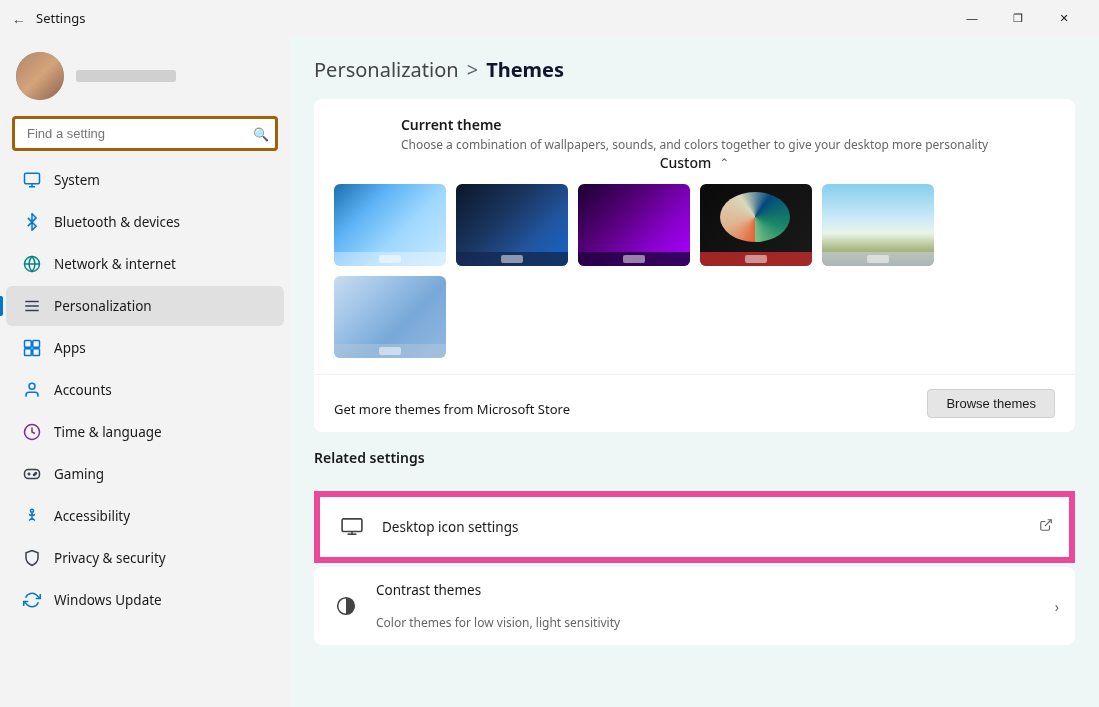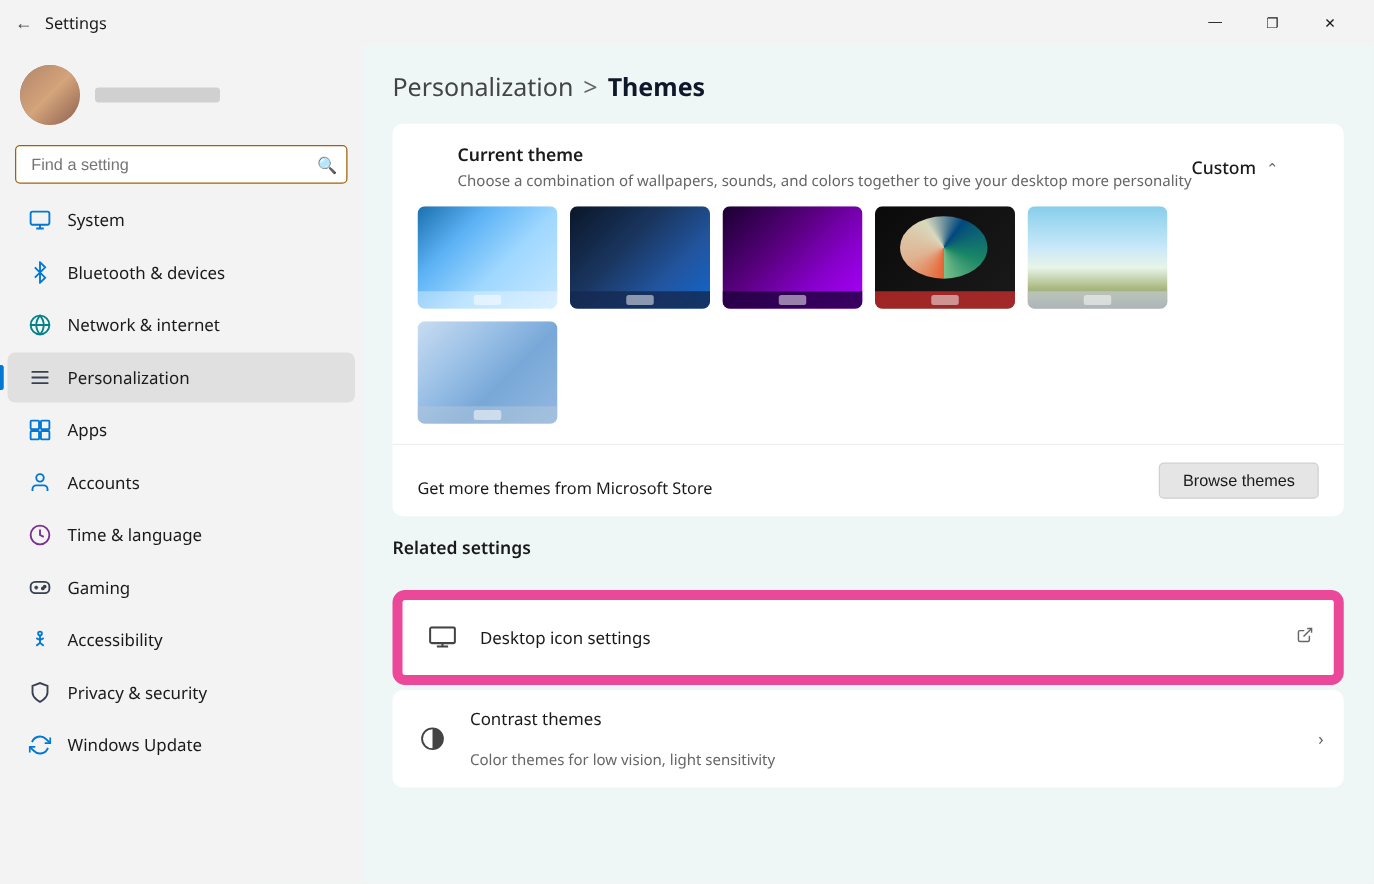--- a/index.html
+++ b/index.html
@@ -88,21 +88,21 @@
       width: 100px;
       border-radius: 3px;
     }
     .search-box {
       margin: 4px 12px 8px 12px;
       position: relative;
     }
     .search-input {
       width: 100%;
       padding: 7px 32px 7px 12px;
-      border: 1px solid #a16207;
+      border: 3px solid #a16207;
       border-radius: 4px;
       background: white;
       font-size: 13px;
       color: #6d28d9;
       outline: none;
     }
     .search-icon-wrap {
       position: absolute;
       right: 8px;
       top: 50%;
@@ -171,20 +171,21 @@
       background: white;
       border-radius: 8px;
       margin-bottom: 16px;
       overflow: hidden;
     }
     .current-theme-header {
       display: flex;
       align-items: center;
       justify-content: center;
       padding: 16px 20px 12px 20px;
+      flex-direction: column;
     }
     .current-theme-title {
       font-size: 14px;
       font-weight: 600;
       color: #1a1a1a;
     }
     .current-theme-desc {
       font-size: 12px;
       color: #666;
       margin-top: 2px;
@@ -306,22 +307,22 @@
     .settings-item {
       background: white;
       border-radius: 8px;
       display: flex;
       align-items: center;
       padding: 14px 16px;
       margin-bottom: 4px;
       cursor: pointer;
     }
     .settings-item.highlighted {
-      border: 8px solid #ec4899;
-      border-radius: 10px;
+      border: 6px solid #ec4899;
+      border-radius: 0;
       background: white;
     }
     .settings-item-icon {
       width: 32px;
       height: 32px;
       margin-right: 14px;
       display: flex;
       align-items: center;
       justify-content: center;
       font-size: 18px;

